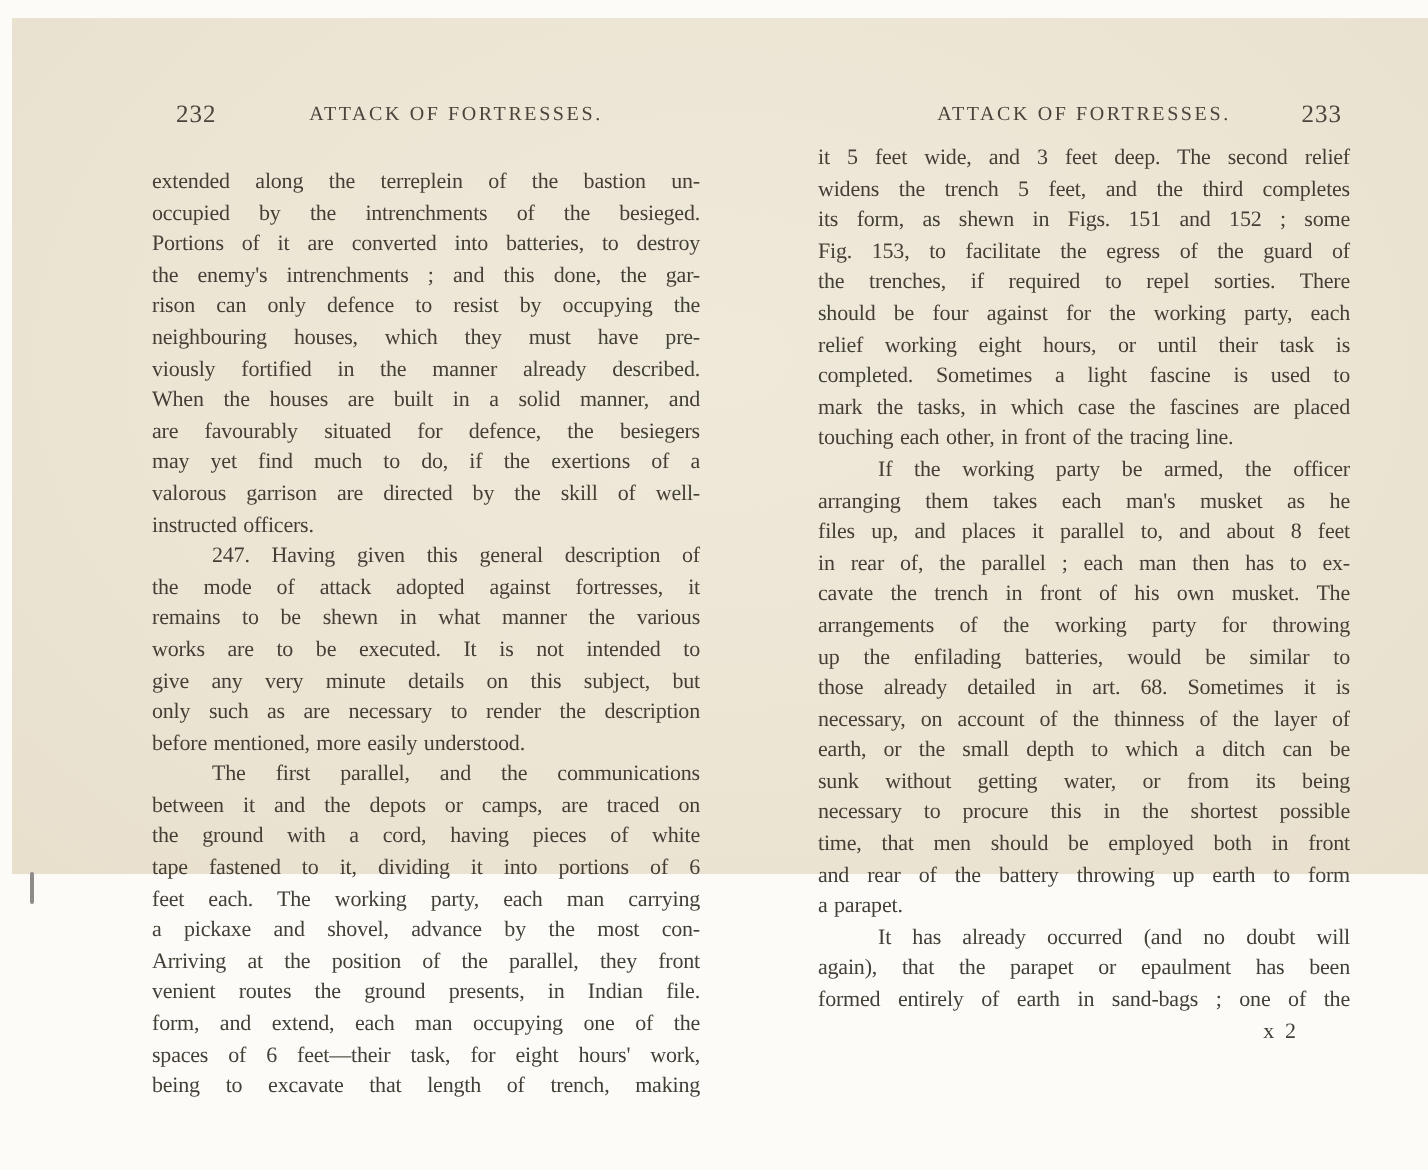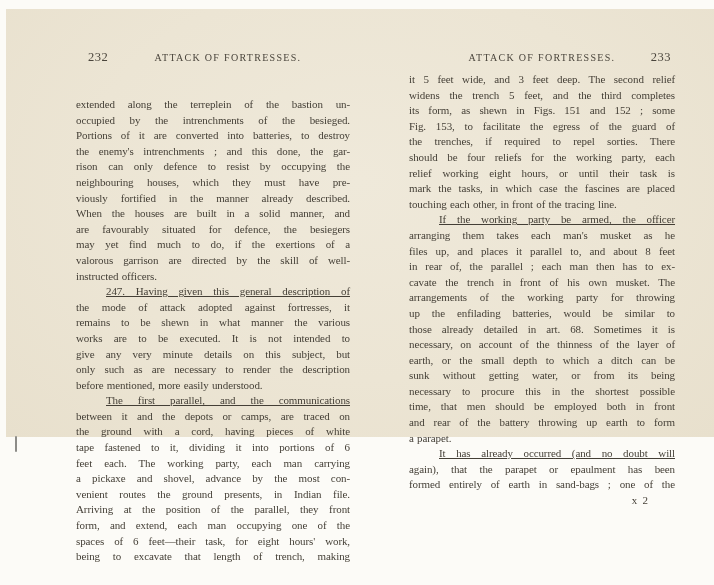--- a/index.html
+++ b/index.html
@@ -21,28 +21,28 @@
     font-size:10px;letter-spacing:1.3px;color:#4a453c;
     font-variant:small-caps;
   }
   .running-left{transform:translateX(15px);}
   .folio{position:absolute;top:-2px;font-size:12.5px;letter-spacing:.5px;color:#4a453c;}
   .folio-left{left:12px;}
   .folio-right{right:4px;}
   .pagebody{
     font-size:11px;line-height:15.6px;letter-spacing:-0.1px;word-spacing:.6px;
   }
-  .pagebody-left{margin-top:29px;}
+  .pagebody-left{margin-top:16px;}
   .pagebody-right{margin-top:4px;}
   .line{
     margin:0;height:15.6px;white-space:nowrap;
     text-align:justify;text-align-last:justify;
   }
   .line.end{text-align-last:left;}
-  .line.indent{padding-left:30px;text-decoration:underline;}
+  .line.indent{padding-left:30px;}
   .line.sig{text-align-last:right;padding-right:26px;letter-spacing:1px;}
   .artifact{
     position:absolute;left:9px;top:427px;width:2px;height:16px;
     background:#8d8c88;border-radius:1px;
   }
 </style>
 </head>
 <body>
 
 <div class="scan">
@@ -72,41 +72,42 @@
           <p class="line">works are to be executed. It is not intended to</p>
           <p class="line">give any very minute details on this subject, but</p>
           <p class="line">only such as are necessary to render the description</p>
           <p class="line end">before mentioned, more easily understood.</p>
           <p class="line indent">The first parallel, and the communications</p>
           <p class="line">between it and the depots or camps, are traced on</p>
           <p class="line">the ground with a cord, having pieces of white</p>
           <p class="line">tape fastened to it, dividing it into portions of 6</p>
           <p class="line">feet each. The working party, each man carrying</p>
           <p class="line">a pickaxe and shovel, advance by the most con-</p>
+          <p class="line">Arriving at the position of the parallel, they front</p>
           <p class="line">venient routes the ground presents, in Indian file.</p>
-          <p class="line">Arriving at the position of the parallel, they front</p>
           <p class="line">form, and extend, each man occupying one of the</p>
           <p class="line">spaces of 6 feet—their task, for eight hours' work,</p>
           <p class="line">being to excavate that length of trench, making</p>
         </div>
     </section>
 
     <section class="page page-right">
       <div class="pagehead">
         <span class="folio folio-right">233</span>
         <span class="running">ATTACK OF FORTRESSES.</span>
       </div>
       <div class="pagebody pagebody-right">
           <p class="line">it 5 feet wide, and 3 feet deep. The second relief</p>
           <p class="line">widens the trench 5 feet, and the third completes</p>
           <p class="line">its form, as shewn in Figs. 151 and 152 ; some</p>
           <p class="line">Fig. 153, to facilitate the egress of the guard of</p>
           <p class="line">the trenches, if required to repel sorties. There</p>
-          <p class="line">should be four reliefs for the working party, each</p>
+          <p class="line">should be four against for the working party, each</p>
           <p class="line">relief working eight hours, or until their task is</p>
+          <p class="line">completed. Sometimes a light fascine is used to</p>
           <p class="line">mark the tasks, in which case the fascines are placed</p>
           <p class="line end">touching each other, in front of the tracing line.</p>
           <p class="line indent">If the working party be armed, the officer</p>
           <p class="line">arranging them takes each man's musket as he</p>
           <p class="line">files up, and places it parallel to, and about 8 feet</p>
           <p class="line">in rear of, the parallel ; each man then has to ex-</p>
           <p class="line">cavate the trench in front of his own musket. The</p>
           <p class="line">arrangements of the working party for throwing</p>
           <p class="line">up the enfilading batteries, would be similar to</p>
           <p class="line">those already detailed in art. 68. Sometimes it is</p>

